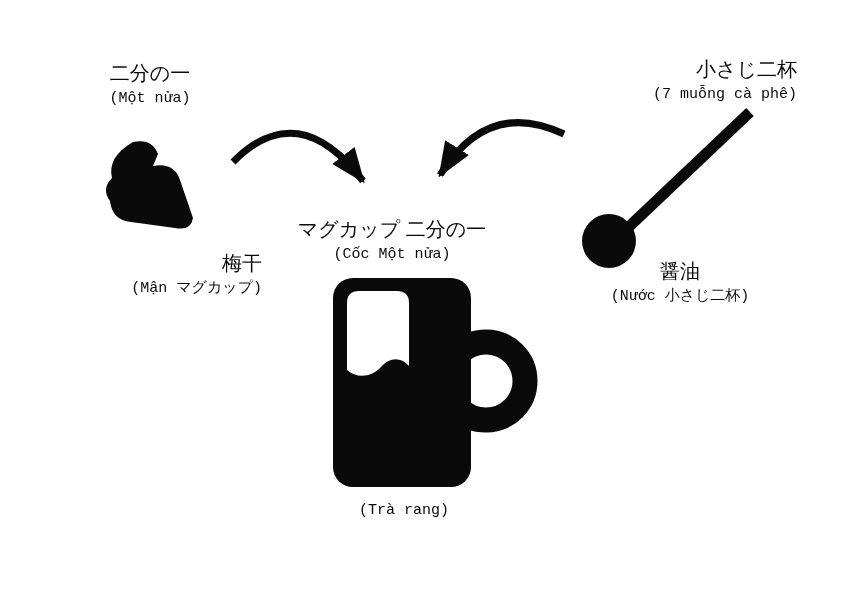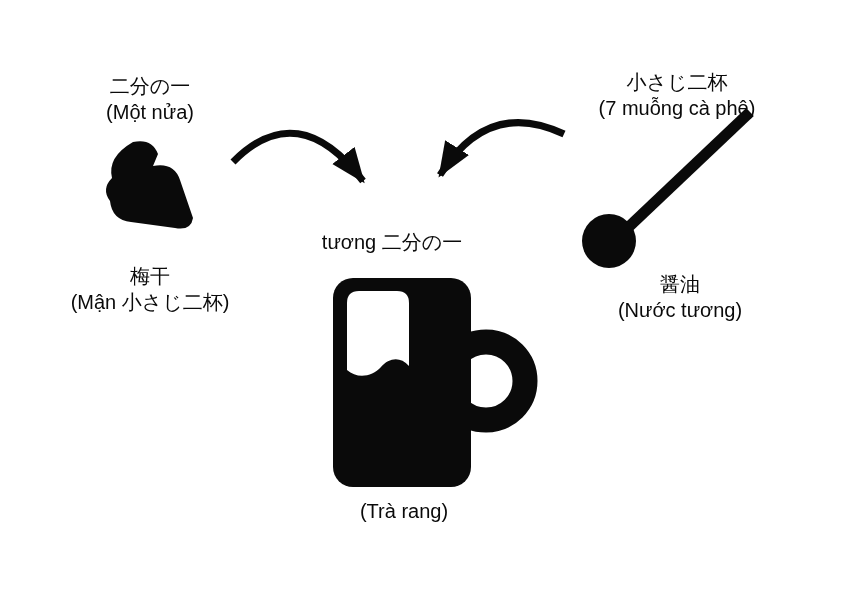--- a/index.html
+++ b/index.html
@@ -21,22 +21,22 @@
     top: 0;
   }
   .label {
     position: absolute;
     text-align: center;
     color: #0a0a0a;
     line-height: 26px;
     font-weight: 500;
     white-space: nowrap;
   }
-  .label .jp   { font-size: 20px; margin-top: 13px; }
-  .label .vi   { font-size: 20px; }
+  .label .jp   { font-size: 20px; }
+  .label .vi   { font-size: 15px; font-family: Liberation Mono, monospace; }
 </style>
 </head>
 <body>
 
 <div class="canvas">
 
   <svg class="shapes" width="842" height="596" viewBox="0 0 842 596">
     <defs>
       <marker id="arrowhead" markerWidth="6" markerHeight="5" refX="4.6" refY="2" orient="auto">
         <path d="M0,0 L5,2 L0,4 Z" fill="#0a0a0a"></path>
@@ -75,36 +75,37 @@
                C 372 377 357 379 347 370
                Z" fill="#ffffff"></path>
     </g>
   </svg>
 
   <div class="label" style="left:60px; top:60px; width:180px;">
     <div class="jp">二分の一</div>
     <div class="vi">(Một nửa)</div>
   </div>
 
-  <div class="label" style="left:55px; top:250px; width:190px;">
+  <div class="label" style="left:72px; top:250px; width:190px;text-align:right;">
     <div class="jp">梅干</div>
-    <div class="vi">(Mận 小さじ二杯)</div>
+    <div class="vi">(Mận マグカップ)</div>
   </div>
 
-  <div class="label" style="left:557px; top:56px; width:240px;">
+  <div class="label" style="left:557px; top:56px; width:240px;text-align:right;">
     <div class="jp">小さじ二杯</div>
     <div class="vi">(7 muỗng cà phê)</div>
   </div>
 
   <div class="label" style="left:580px; top:258px; width:200px;">
     <div class="jp">醤油</div>
-    <div class="vi">(Nước tương)</div>
+    <div class="vi">(Nước 小さじ二杯)</div>
   </div>
 
   <div class="label" style="left:272px; top:216px; width:240px;">
-    <div class="jp">tương 二分の一</div>
+    <div class="jp">マグカップ 二分の一</div>
+    <div class="vi">(Cốc Một nửa)</div>
   </div>
 
   <div class="label" style="left:304px; top:498px; width:200px;">
     <div class="vi">(Trà rang)</div>
   </div>
 
 </div>
 
 </body></html>

